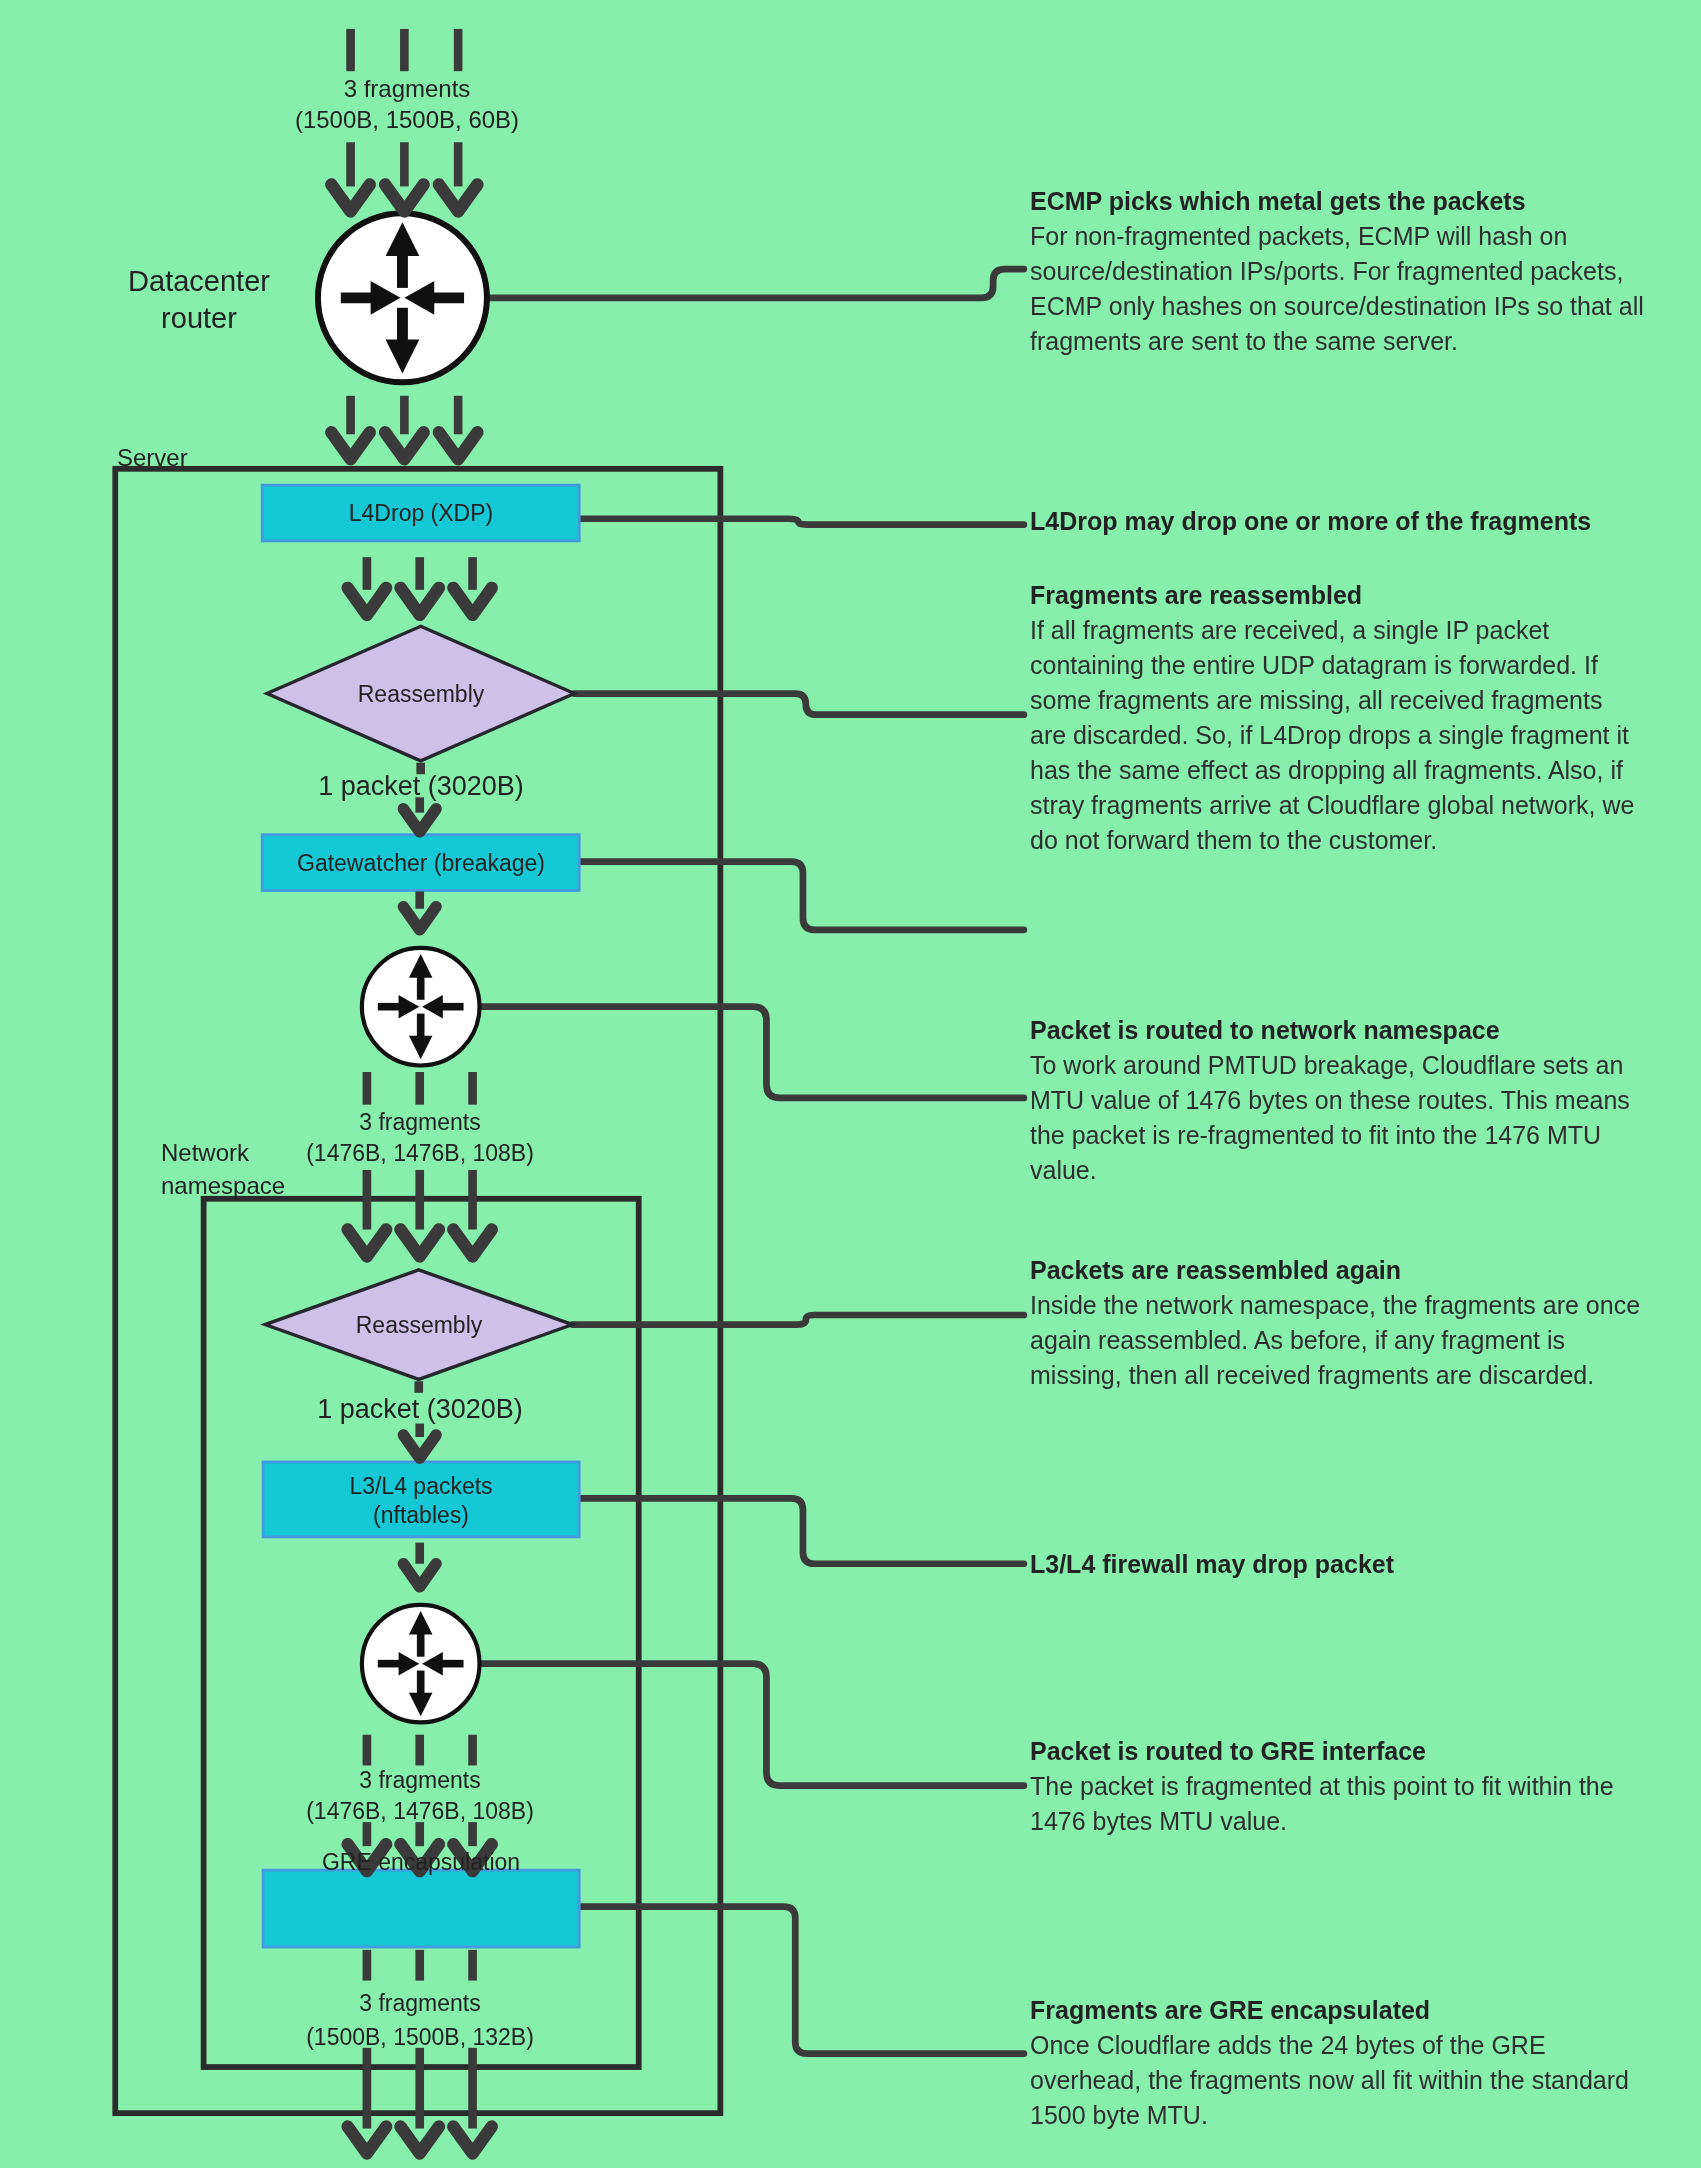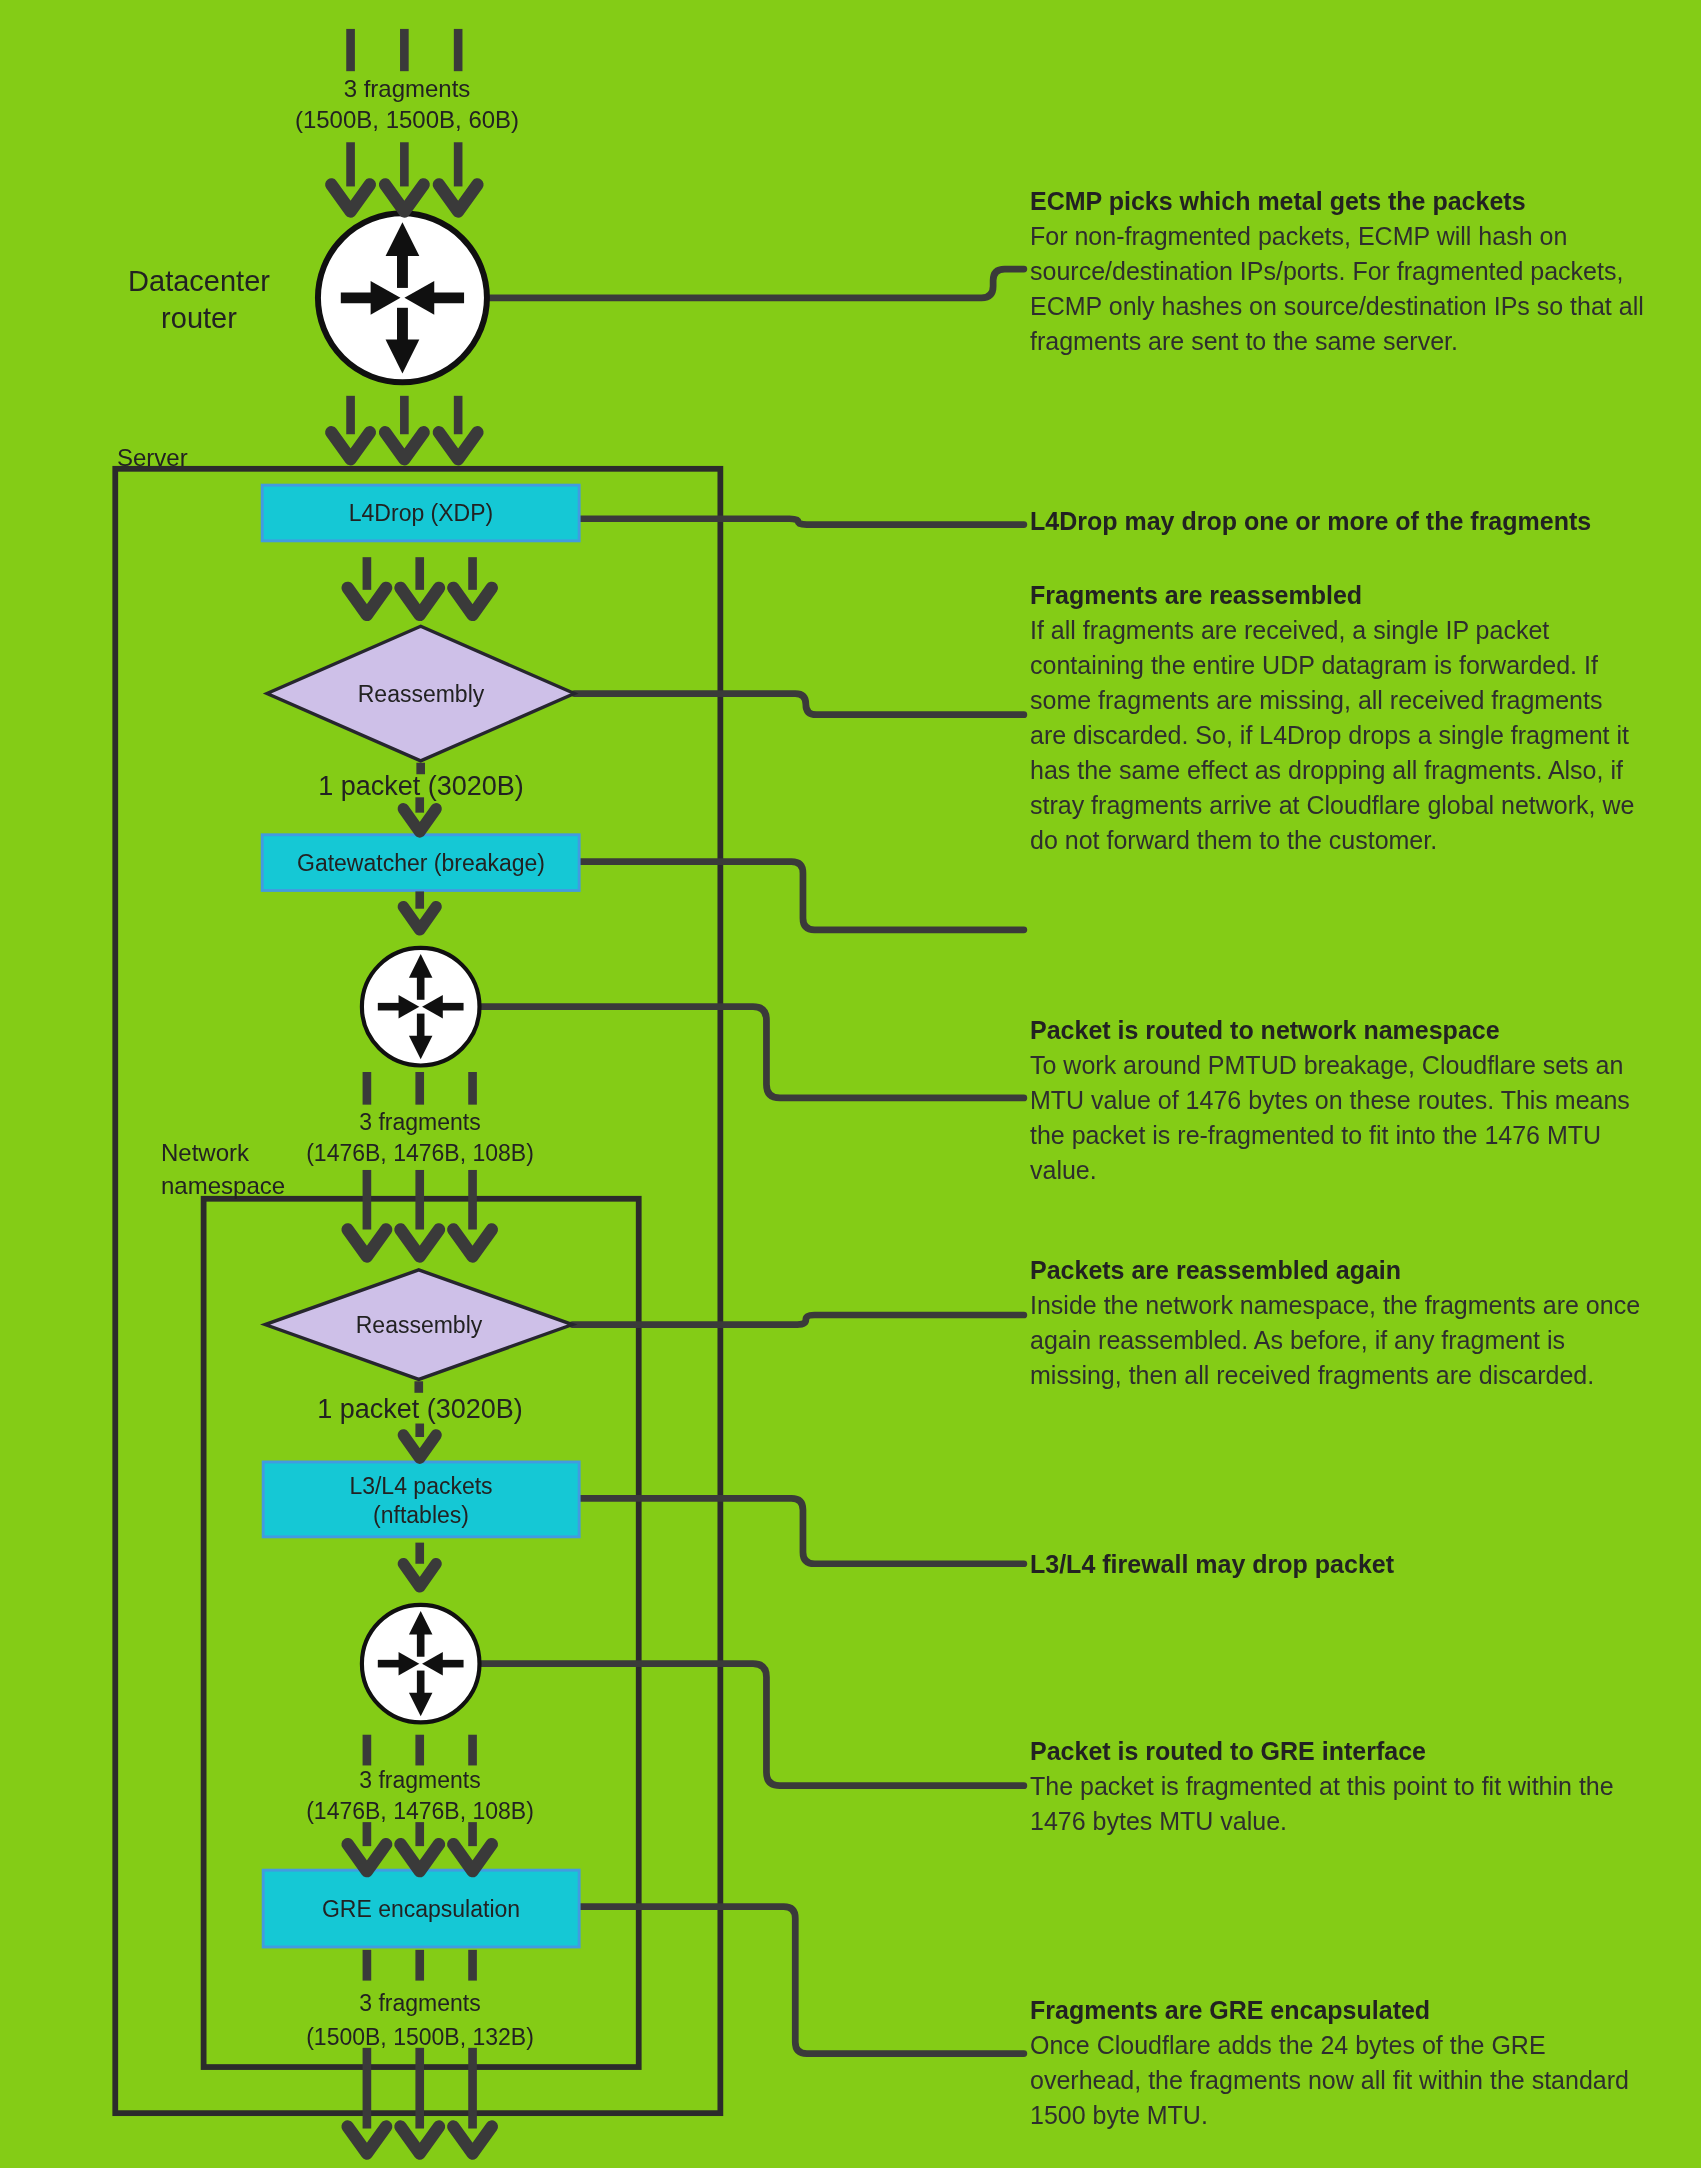--- a/index.html
+++ b/index.html
@@ -1,21 +1,21 @@
 <!DOCTYPE html>
 <html style="--box-fill: #15C8D5; --box-border: #429BE0; --diamond-fill: #CEC0E8; --diamond-border: #26262E; --line: #3A3A3A; --ink: #222222;"><head>
 <meta charset="utf-8">
 <style>
   :root{
     --box-fill:#15C8D5; --box-border:#429BE0;
     --diamond-fill:#CEC0E8; --diamond-border:#26262E;
     --line:#3A3A3A; --ink:#222222; --body-ink:#2E2E2E;
   }
   html,body{margin:0;padding:0;background:#fff;}
-  #page{position:relative;width:1701px;height:2168px;background:#84cc16;
+  #page{position:relative;width:1701px;height:2168px;background:#86efac;
         font-family:"Liberation Sans",sans-serif;color:var(--ink);overflow:hidden;}
   #diagram-svg{position:absolute;left:0;top:0;}
   .conn{stroke:var(--line);stroke-width:7;fill:none;stroke-linecap:round;}
   .bigbox{stroke:#2B2B2B;stroke-width:6;fill:none;}
   .cyan{fill:var(--box-fill);stroke:var(--box-border);stroke-width:3;}
   .diam{fill:var(--diamond-fill);stroke:var(--diamond-border);stroke-width:3.5;}
   .stem{stroke:var(--line);stroke-width:9;fill:none;}
   .tick{stroke:var(--line);stroke-width:9;fill:none;}
   .head{stroke:var(--line);stroke-width:13;fill:none;stroke-linecap:round;stroke-linejoin:round;}
   .head.sm{stroke-width:12;}
@@ -190,21 +190,21 @@
   <div class="lbl f24" style="left:420px;top:1122px">3 fragments</div>
   <div class="lbl f24" style="left:420px;top:1153px">(1476B, 1476B, 108B)</div>
   <div class="lbl-left f25 nnlh" style="left:161px;top:1136px">Network
 namespace</div>
   <div class="lbl f24" style="left:419px;top:1325px">Reassembly</div>
   <div class="lbl f28" style="left:420px;top:1409px">1 packet (3020B)</div>
   <div class="lbl f24 boxlh" style="left:421px;top:1501px">L3/L4 packets
 (nftables)</div>
   <div class="lbl f24" style="left:420px;top:1780px">3 fragments</div>
   <div class="lbl f24" style="left:420px;top:1811px">(1476B, 1476B, 108B)</div>
-  <div class="lbl f24" style="left:421px;top:1909px">GRE encapsulation</div>
+  <div class="lbl f24" style="left:421px;top:1862px">GRE encapsulation</div>
   <div class="lbl f24" style="left:420px;top:2003px">3 fragments</div>
   <div class="lbl f24" style="left:420px;top:2037px">(1500B, 1500B, 132B)</div>
 
   <div class="ann" style="top:184px">
     <div class="ann-h">ECMP picks which metal gets the packets</div>
     <div class="ann-b">For non-fragmented packets, ECMP will hash on
 source/destination IPs/ports. For fragmented packets,
 ECMP only hashes on source/destination IPs so that all
 fragments are sent to the same server.</div>
   </div>

